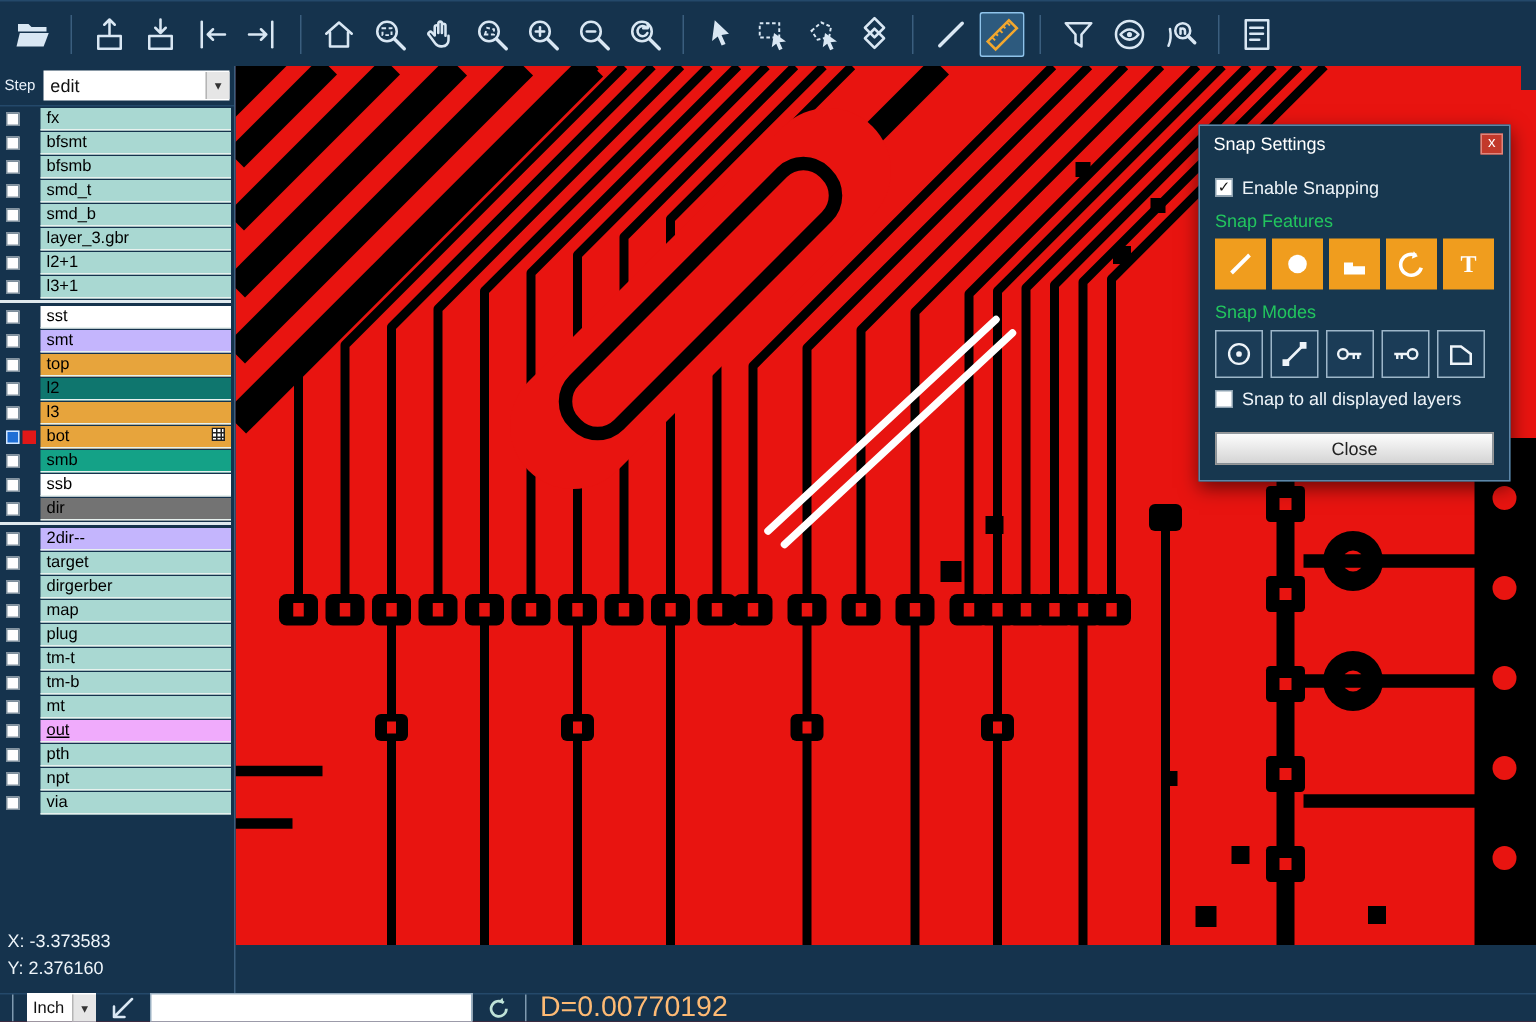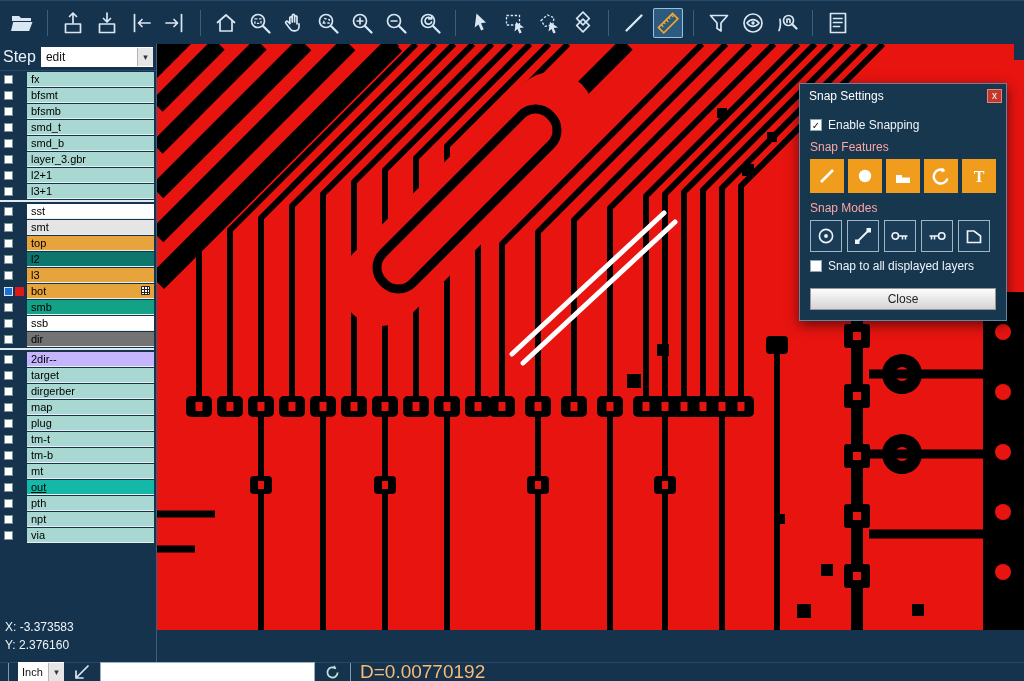--- a/index.html
+++ b/index.html
@@ -18,21 +18,21 @@
   .st{fill:none;stroke:#d9e7f3;stroke-width:1.7;stroke-linecap:round;stroke-linejoin:round}
   .st2{fill:none;stroke:#d9e7f3;stroke-width:2.3;stroke-linecap:round}
   .std{fill:none;stroke:#d9e7f3;stroke-width:1.3;stroke-dasharray:2.4 1.7}
 
   
   .bodyrow{flex:1;display:flex;min-height:0}
 
   
   .sidebar{width:157px;background:#15334d;display:flex;flex-direction:column;border-right:1px solid #3a5e7e;flex:0 0 auto}
   .step-row{height:27px;display:flex;align-items:center;padding:0 3px;gap:5px;border-bottom:1px solid #24496a;flex:0 0 auto}
-  .step-label{color:#eaf2fa;font-size:16px}
+  .step-label{color:#eaf2fa;font-size:10px}
   .step-select{flex:1;height:20px;background:#fff;display:flex;align-items:center;justify-content:space-between;padding-left:5px;font-size:12px;color:#111}
   .chev-box{width:16px;height:18px;background:#e6e6e6;border-left:1px solid #b5b5b5;display:flex;align-items:center;justify-content:center;font-size:9px;color:#333}
   .layers{flex:0 0 auto}
   .lrow{display:flex;align-items:center;height:16px}
   .lchk-col{width:27px;display:flex;align-items:center;gap:2px;padding-left:4px;flex:0 0 auto}
   .lchk{width:9px;height:9px;background:#fff;border:1px solid #7e8f9c;flex:0 0 auto}
   .lchk.sel{background:#1e6fd6;border-color:#cfe6ff}
   .lswatch{width:9px;height:9px;background:#e01818;flex:0 0 auto}
   .lname{flex:1;height:15px;font-size:11px;color:#000;padding:0 4px;display:flex;align-items:center;justify-content:space-between;border-bottom:1px solid #e7f1ee;margin-right:2px;white-space:nowrap;overflow:hidden}
   .lsep{height:2px;background:#dfe9ee;margin:1px 2px 1px 0}
@@ -43,21 +43,21 @@
   .canvas svg.art{position:absolute;left:0;top:0}
   .corner-nub{position:absolute;right:0;top:0;width:10px;height:16px;background:#15334d}
 
   
   .snap{position:absolute;left:642px;top:39px;width:208px;background:#17374f;border:1px solid #5d87a8;box-shadow:0 4px 12px rgba(0,0,0,.55)}
   .snap-title{height:23px;display:flex;align-items:center;justify-content:space-between;padding:0 4px 0 9px;color:#fff;font-size:12px}
   .snap-x{width:15px;height:14px;background:#c2392b;color:#fff;font-size:10px;line-height:12px;text-align:center;border:1px solid #e0867c}
   .snap-body{padding:4px 10px 10px}
   .chk-row{display:flex;align-items:center;gap:6px;color:#eef4f9;font-size:12px;margin:7px 0}
   .chk{width:12px;height:12px;background:#fff;border:1px solid #8fa3b2;display:flex;align-items:center;justify-content:center;font-size:10px;color:#111;flex:0 0 auto}
-  .snap-sec{color:#fca5a5;font-size:12px;margin:8px 0 5px}
+  .snap-sec{color:#22c55e;font-size:12px;margin:8px 0 5px}
   .feat-row{display:flex;gap:4px}
   .fbtn{width:34px;height:34px;background:#f09d1e;display:flex;align-items:center;justify-content:center}
   .mode-row{display:flex;gap:5px}
   .mbtn{width:32px;height:32px;background:#1b3c57;border:1px solid #9db6c9;display:flex;align-items:center;justify-content:center}
   .close-btn{margin-top:8px;width:100%;height:22px;background:linear-gradient(#fdfdfd,#d4d4d4);border:1px solid #979797;font-size:12px;color:#222;font-family:"Liberation Sans",sans-serif}
 
   
   .statusbar{height:19px;background:#15334d;border-top:1px solid #24496a;display:flex;align-items:center;padding:0 8px;gap:9px;flex:0 0 auto}
   .grip{width:1px;height:18px;background:#7f9ab0}
   .unit-select{width:46px;height:20px;background:#fff;display:flex;align-items:center;justify-content:space-between;padding-left:4px;font-size:11px;color:#111}
@@ -300,21 +300,21 @@
               <span class="lchk"></span>
             </span>
             <span class="lname" style="background: rgb(255, 255, 255);">
               <span>sst</span>
             </span>
           </div>
           <div class="lrow">
             <span class="lchk-col">
               <span class="lchk"></span>
             </span>
-            <span class="lname" style="background: #e5e5e5; align-items: center;">
+            <span class="lname" style="background: #c4b5fd; align-items: center;">
               <span>smt</span>
             </span>
           </div>
           <div class="lrow">
             <span class="lchk-col">
               <span class="lchk"></span>
             </span>
             <span class="lname" style="background: rgb(231, 164, 60);">
               <span>top</span>
             </span>
@@ -433,21 +433,21 @@
               <span class="lchk"></span>
             </span>
             <span class="lname" style="background: rgb(169, 216, 210);">
               <span>mt</span>
             </span>
           </div>
           <div class="lrow">
             <span class="lchk-col">
               <span class="lchk"></span>
             </span>
-            <span class="lname" style="background: #14b8a6; text-decoration: underline;">
+            <span class="lname" style="background: #f0abfc; text-decoration: underline;">
               <span>out</span>
             </span>
           </div>
           <div class="lrow">
             <span class="lchk-col">
               <span class="lchk"></span>
             </span>
             <span class="lname" style="background: rgb(169, 216, 210);">
               <span>pth</span>
             </span>

